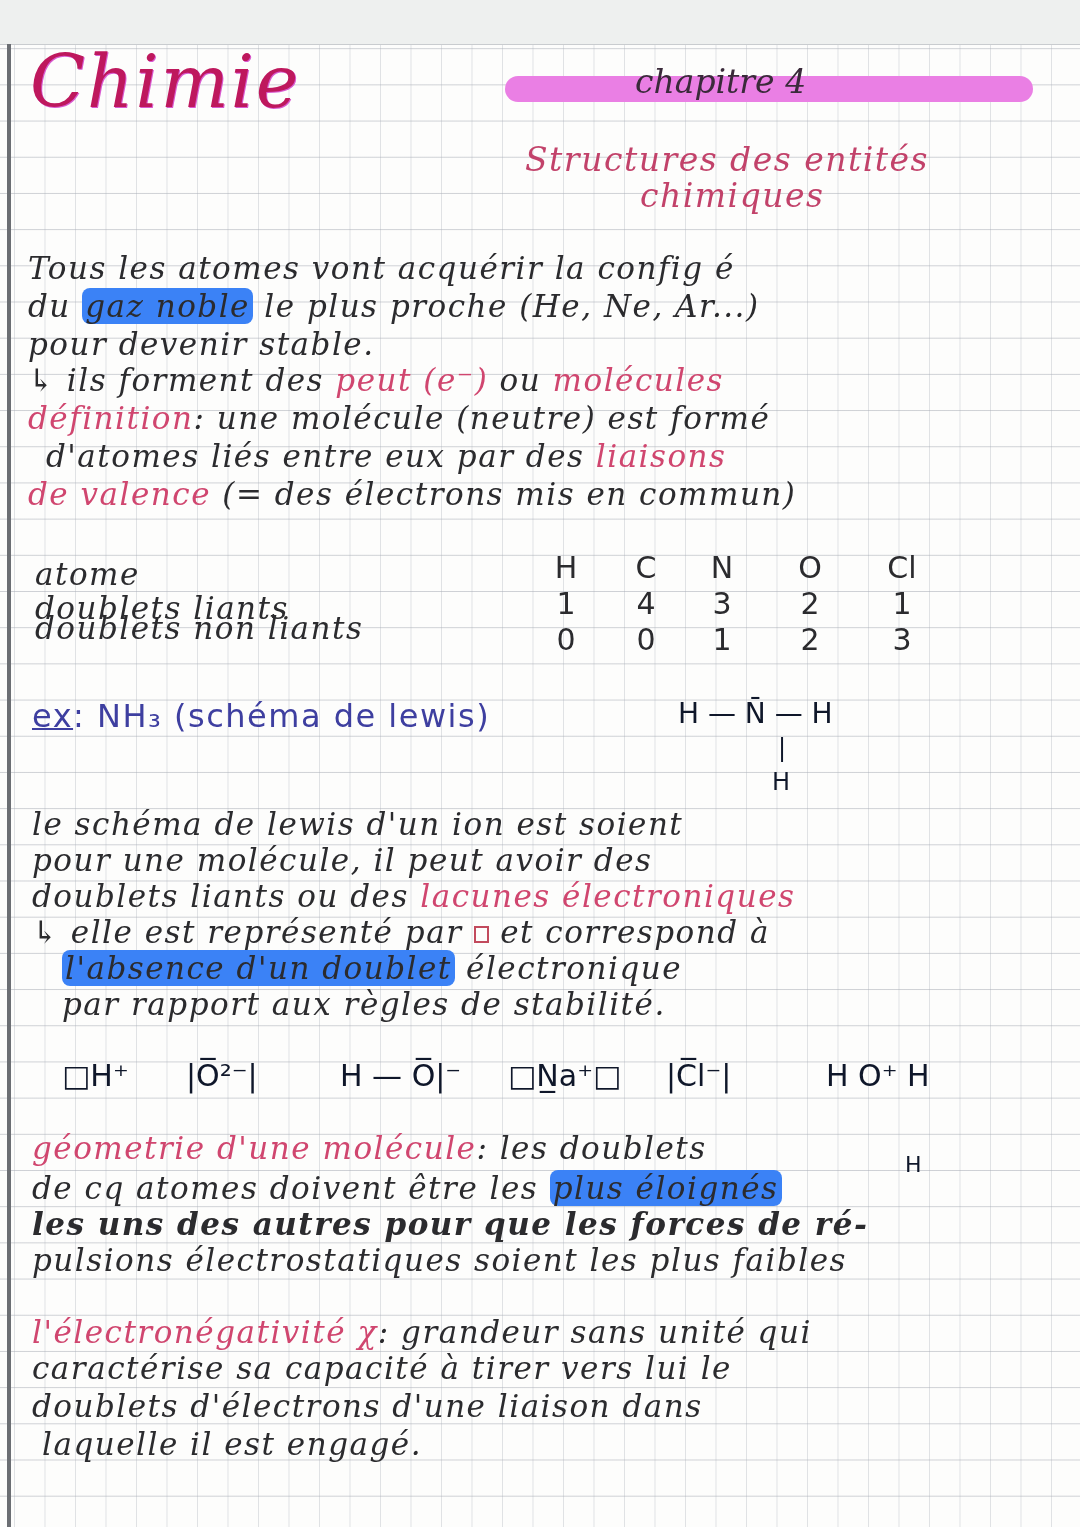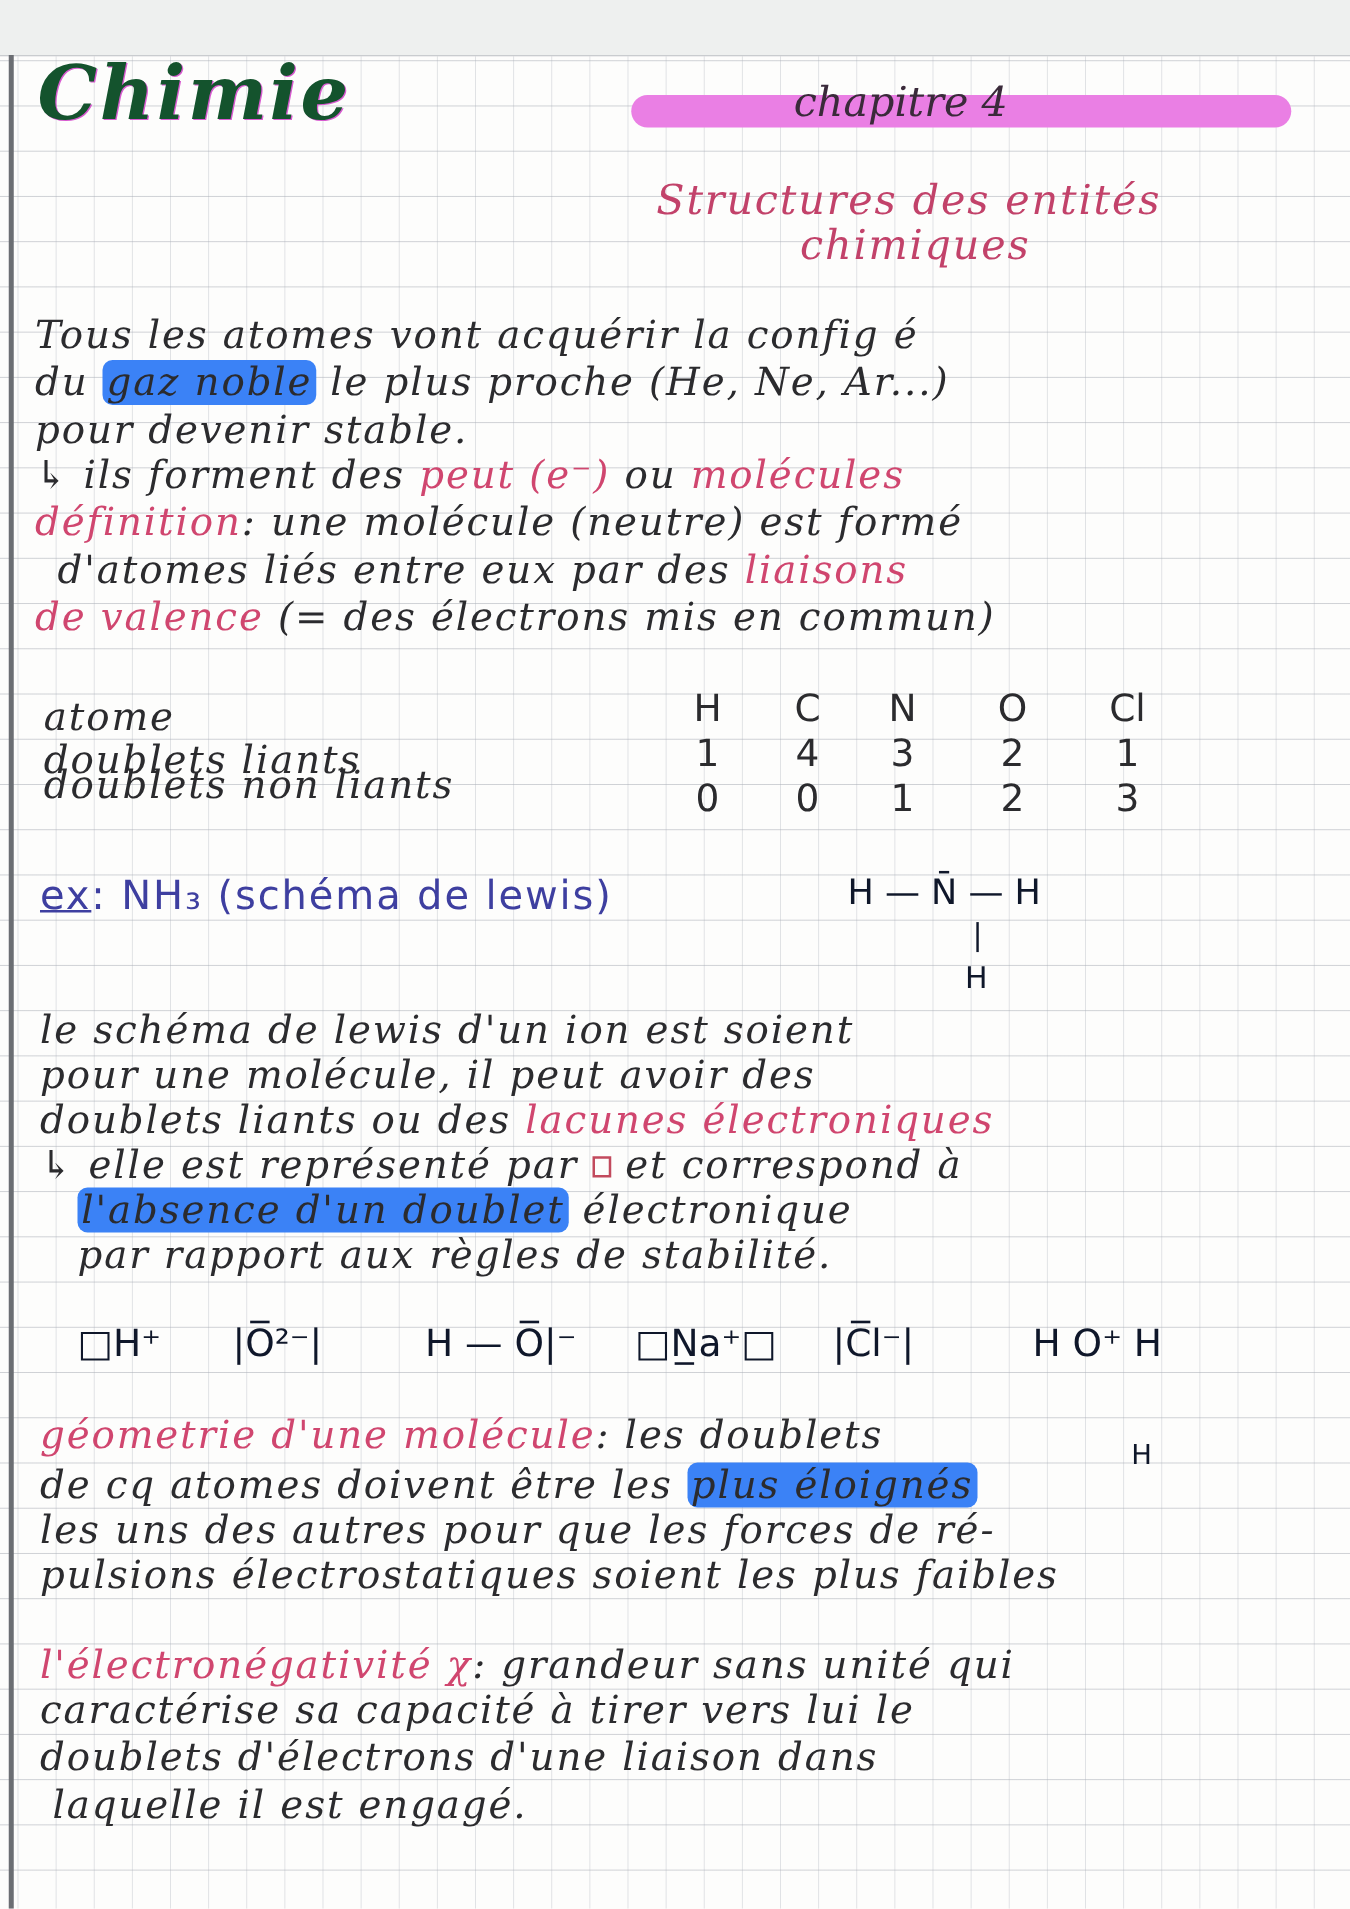--- a/index.html
+++ b/index.html
@@ -26,22 +26,22 @@
     position: absolute; left: 7px; top: 44px; width: 4px; height: 1483px;
     background: #6b6e73;
   }
   .hw {
     position: absolute; white-space: nowrap;
     font-family: "DejaVu Serif", serif; font-style: italic;
     color: #2b2b2e; font-size: 31px; letter-spacing: 1.5px;
   }
   .title {
     position: absolute; left: 30px; top: 40px;
-    font-family: "DejaVu Serif", serif; font-weight: bold; font-style: italic;
-    font-size: 60px; color: #14532d; letter-spacing: 2px;
+    font-family: "DejaVu Serif", serif; font-weight: normal; font-style: italic;
+    font-size: 72px; color: #be185d; letter-spacing: 2px;
     text-shadow: 1px 1px 0 #d85ad0;
   }
   .chapter-band {
     position: absolute; left: 505px; top: 76px; width: 528px; height: 26px;
     background: #ea7fe4; border-radius: 14px;
   }
   .chapter {
     position: absolute; left: 635px; top: 62px; font-size: 33px; color: #3a2a3a;
     font-family: "DejaVu Serif", serif; font-style: italic;
   }
@@ -151,21 +151,21 @@
 <div class="chem" style="left:826px; top:1058px;">H  O⁺  H</div>
 <div class="chem" style="left:905px; top:1152px; font-size:22px;">H</div>
 
 <div class="hw" style="left:32px; top:1130px;">
   <span class="pink">géometrie d'une molécule</span><span>: les doublets</span>
 </div>
 <div class="hw" style="left:32px; top:1170px;">
   <span>de cq atomes doivent être les</span>
   <span class="hl">plus éloignés</span>
 </div>
-<div class="hw" style="left:32px; top:1206px;">les uns des autres pour que les forces de ré-</div>
+<div class="hw" style="left:32px; top:1206px;font-weight:bold;">les uns des autres pour que les forces de ré-</div>
 <div class="hw" style="left:32px; top:1242px;">pulsions électrostatiques soient les plus faibles</div>
 
 <div class="hw" style="left:32px; top:1314px;">
   <span class="pink">l'électronégativité χ</span><span>: grandeur sans unité qui</span>
 </div>
 <div class="hw" style="left:32px; top:1350px;">caractérise sa capacité à tirer vers lui le</div>
 <div class="hw" style="left:32px; top:1388px;">doublets d'électrons d'une liaison dans</div>
 <div class="hw" style="left:42px; top:1426px;">laquelle il est engagé.</div>
 
 </body></html>

